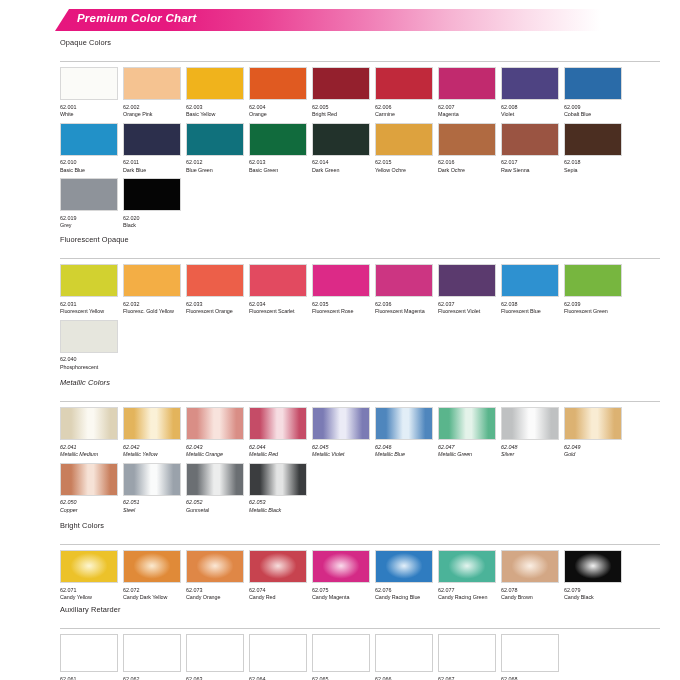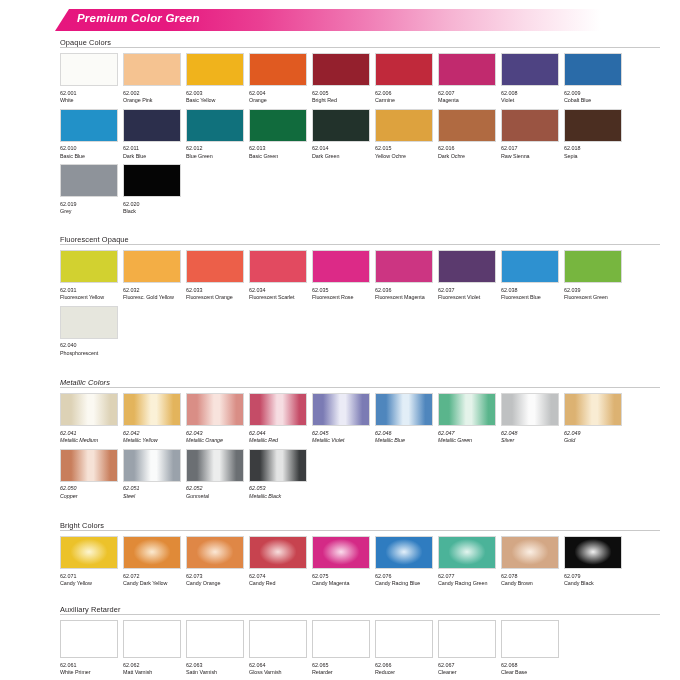--- a/index.html
+++ b/index.html
@@ -53,21 +53,21 @@
 
   
   .section {
     position: absolute;
     left: 60px;
     width: 600px;
   }
   .section-head {
     font-size: 7.4px;
     color: #231f20;
-    padding-bottom: 0;
+    padding-bottom: 14px;
     border-bottom: 0.6px solid #c9c9c9;
     margin-bottom: 5px;
     letter-spacing: 0.1px;
   }
 
   .row {
     display: flex;
     gap: 5px;
     margin-bottom: 4px;
   }
@@ -108,21 +108,21 @@
   #sec-fluorescent { top: 235px; }
   #sec-metallic    { top: 378px; font-style: italic; }
   #sec-candy       { top: 521px; }
   #sec-auxiliary   { top: 605px; }
 </style>
 </head>
 <body>
 
 <div class="banner-wrap">
   <div class="banner"></div>
-  <div class="banner-title">Premium Color Green</div>
+  <div class="banner-title">Premium Color Chart</div>
 </div>
 
 <div class="section" id="sec-opaque">
     <div class="section-head">Opaque Colors</div>
     <div class="row">
       <div class="cell">
         <div class="swatch bordered" style="background: rgb(251, 251, 248);"></div>
         <div class="code">62.001</div>
         <div class="name">White</div>
       </div>

